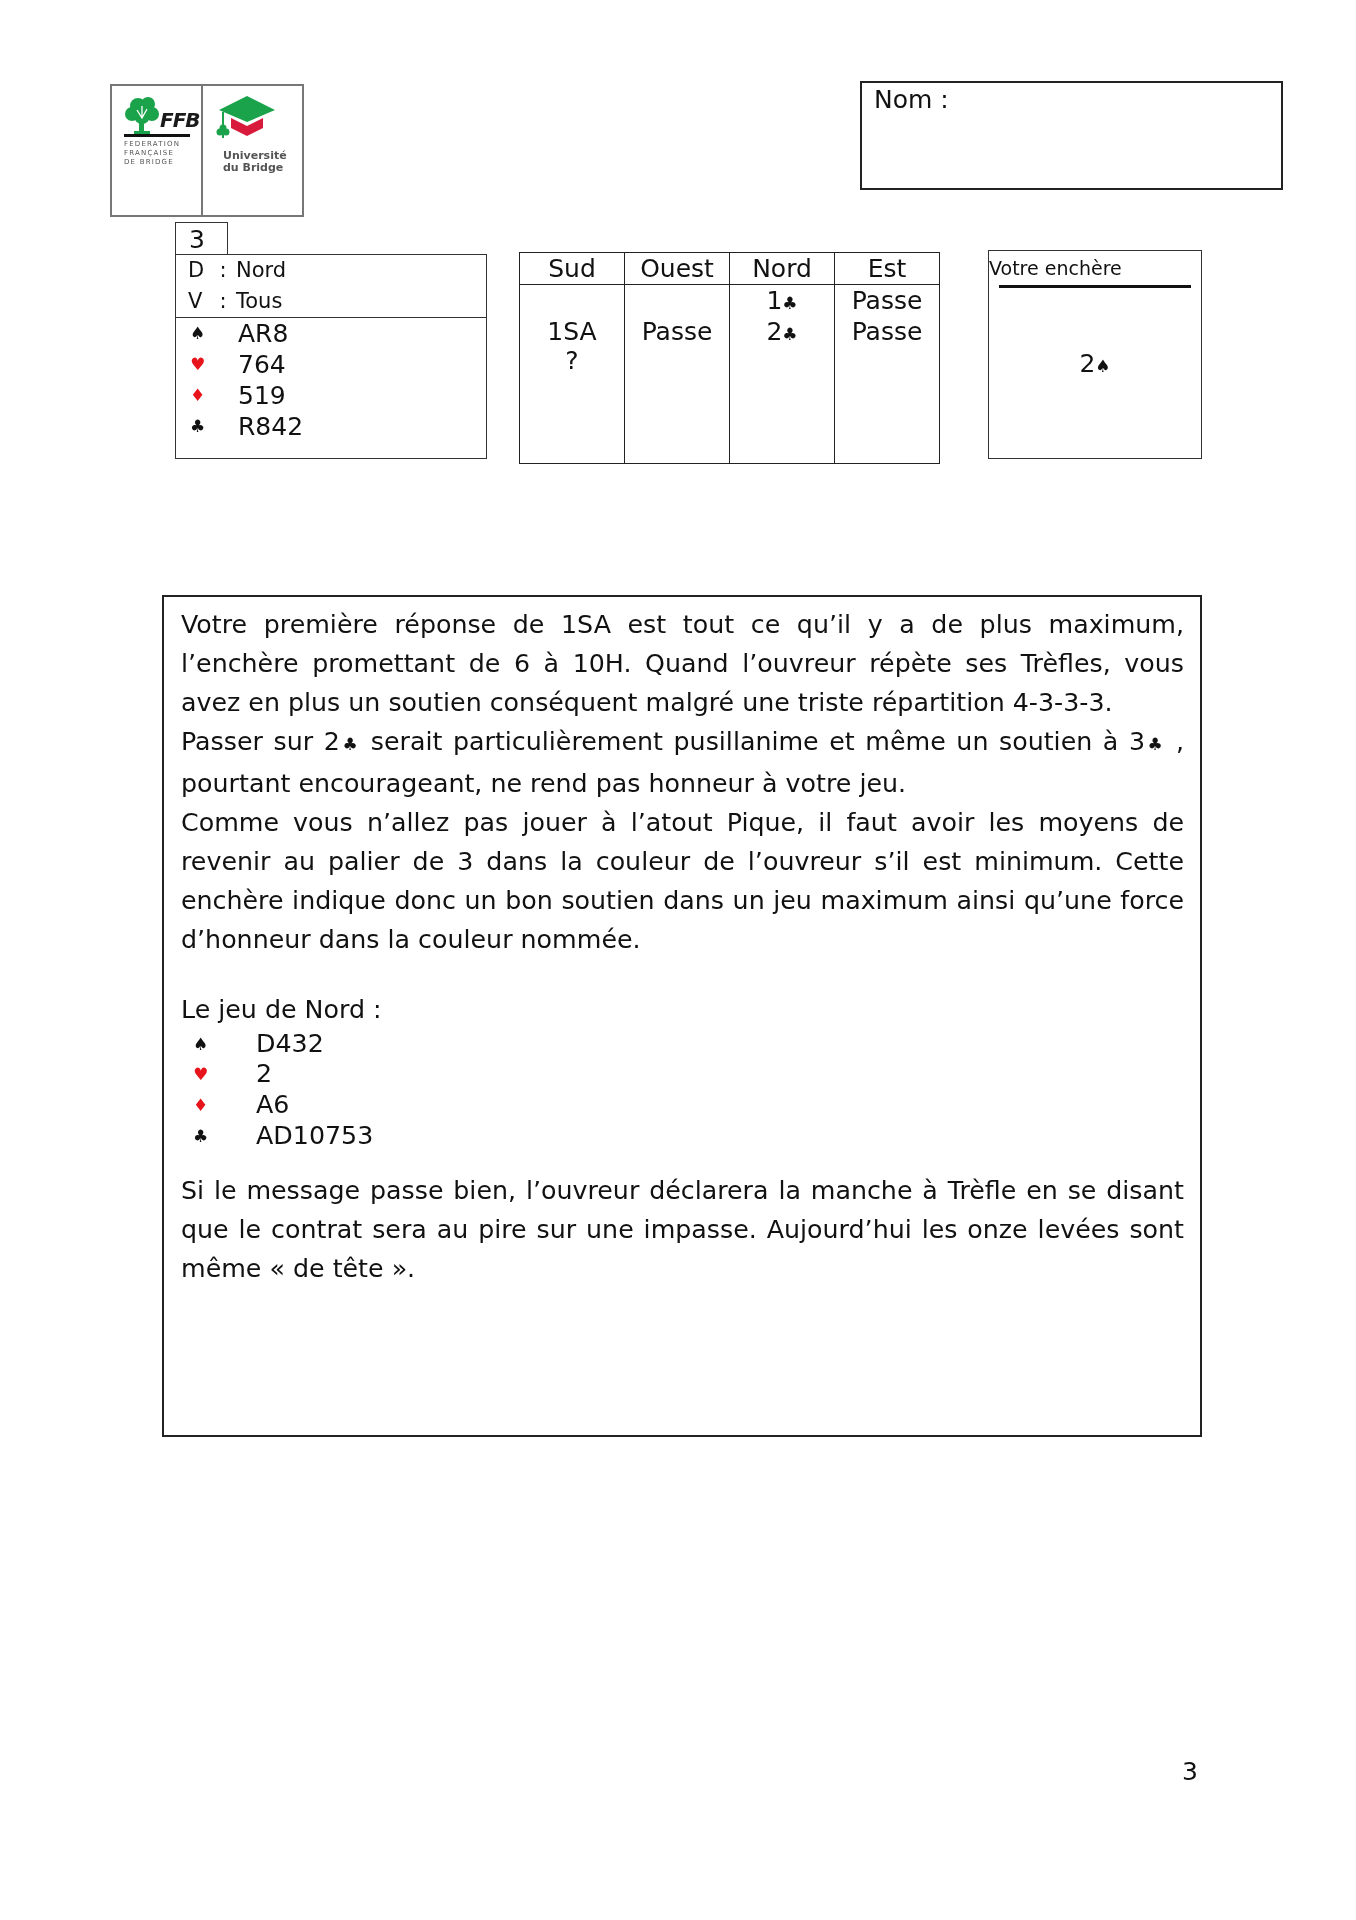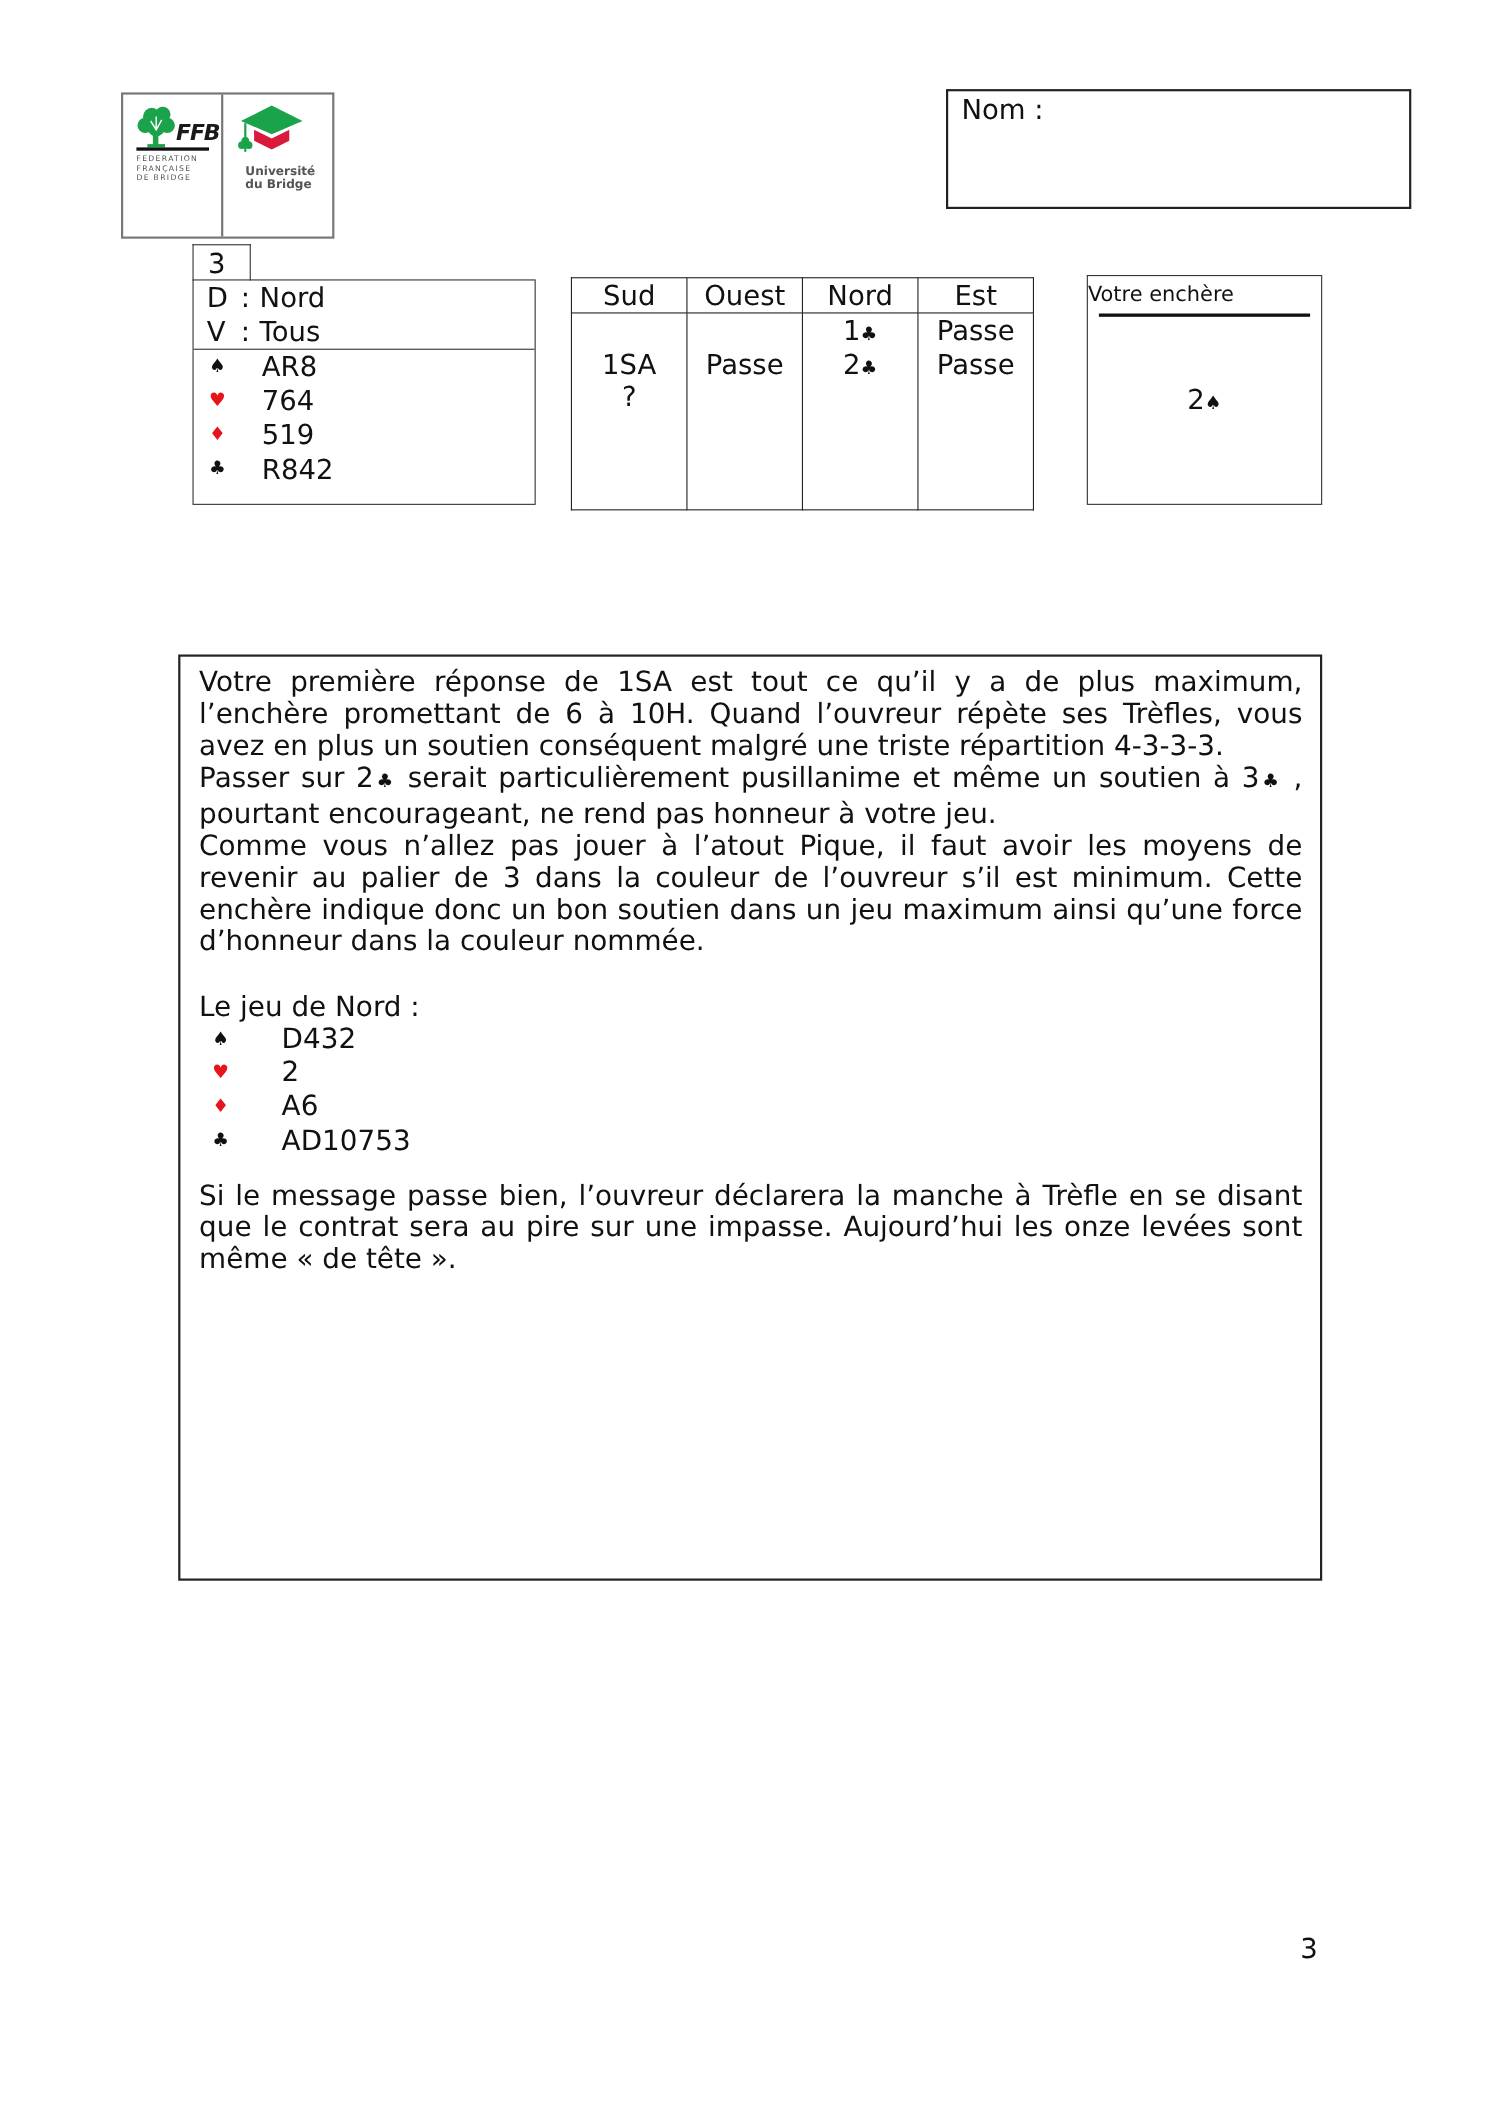--- a/index.html
+++ b/index.html
@@ -21,21 +21,21 @@
   .ffb-caption { position: absolute; left: 12px; top: 54px; width: 70px; font: 7px "DejaVu Sans", sans-serif; color: #555; letter-spacing: 1.2px; line-height: 9px; text-align: left; }
   .univ-text { position: absolute; left: 20px; top: 64px; font: bold 11px "DejaVu Sans", sans-serif; color: #555; line-height: 12px; }
 
   
   .nom-box { left: 860px; top: 81px; width: 423px; height: 109px; border: 2px solid #222; box-sizing: border-box; }
   .nom-label { position: absolute; left: 12px; top: 2px; font-size: 25px; }
 
   
   .deal-num { left: 175px; top: 222px; width: 53px; height: 33px; border: 1.5px solid #333; border-bottom: none; box-sizing: border-box; font-size: 25px; padding-left: 13px; line-height: 33px; }
   .deal-box { left: 175px; top: 254px; width: 312px; height: 205px; border: 1.5px solid #333; box-sizing: border-box; }
-  .deal-info { height: 62px; border-bottom: 1.5px solid #333; padding-left: 12px; font-size: 25px; line-height: 31px; }
+  .deal-info { height: 62px; border-bottom: 1.5px solid #333; padding-left: 12px; font-size: 21px; line-height: 31px; }
   .deal-info .row span.k { display: inline-block; width: 22px; }
   .deal-info .row span.c { display: inline-block; width: 26px; text-align: center; }
   .hand { padding-left: 12px; padding-top: 0px; }
   .hand-row { height: 31px; font-size: 25px; line-height: 31px; display: flex; align-items: center; }
   .suit { display: inline-block; width: 48px; font-size: 17px; padding-left: 2px; }
   .red { color: #e8141b; }
   .blk { color: #111; }
 
   
   .auction { left: 519px; top: 252px; border-collapse: collapse; }
@@ -46,21 +46,21 @@
   .clubglyph { font-size: 17px; }
 
   
   .votre-box { left: 988px; top: 250px; width: 214px; height: 209px; border: 1.5px solid #333; box-sizing: border-box; }
   .votre-title { font-size: 19px; line-height: 30px; margin-top: 2px; }
   .votre-rule { margin: 2px 10px 0 10px; height: 3px; background: #111; }
   .votre-bid { position: absolute; left: 0; right: 0; top: 98px; text-align: center; font-size: 25px; }
 
   
   .main-box { left: 162px; top: 595px; width: 1040px; height: 842px; border: 2px solid #222; box-sizing: border-box; padding: 8px 16px 0 17px; }
-  .para { font-size: 25.3px; line-height: 29px; text-align: justify; margin: 0; }
+  .para { font-size: 25.3px; line-height: 39px; text-align: justify; margin: 0; }
   .para.last-left { text-align-last: left; }
   .gap { height: 30.7px; }
   .north-row { height: 30.7px; font-size: 25.3px; line-height: 30.7px; display: flex; align-items: center; }
   .north-row .suit { width: 63px; padding-left: 12px; font-size: 17px; }
 
   .page-num { left: 1182px; top: 1757px; font-size: 25px; }
 </style>
 </head>
 <body>
 

